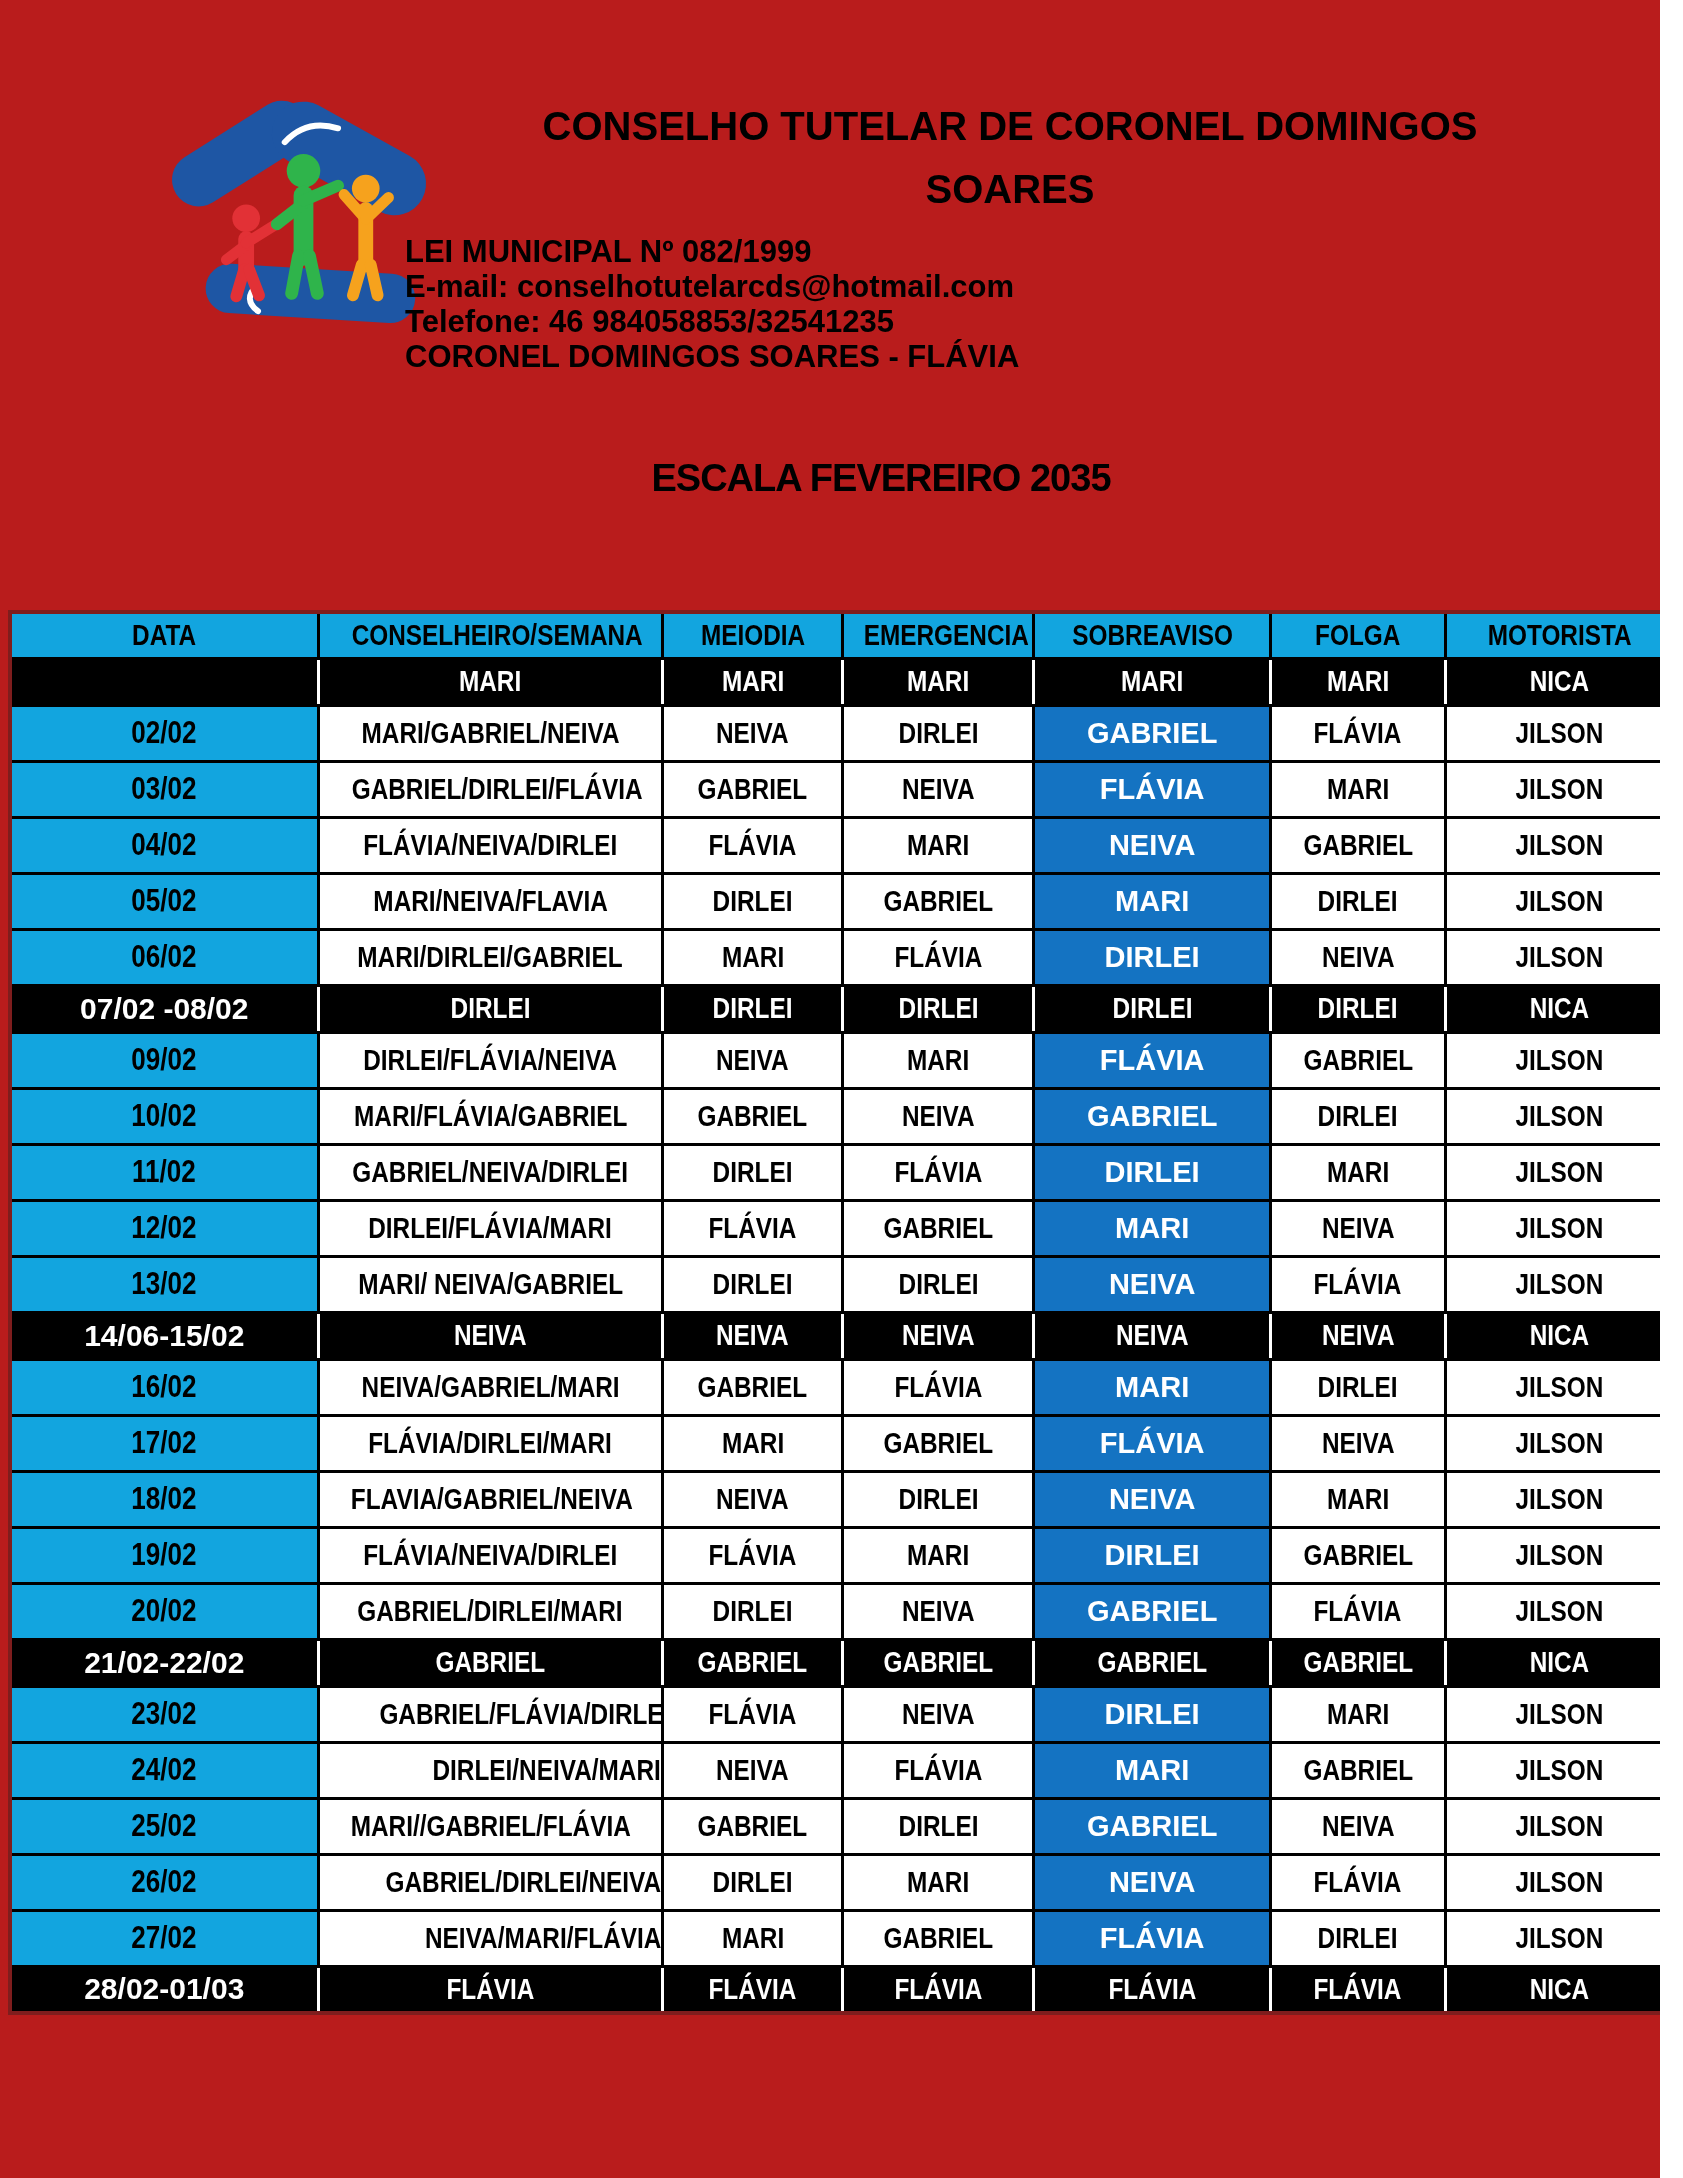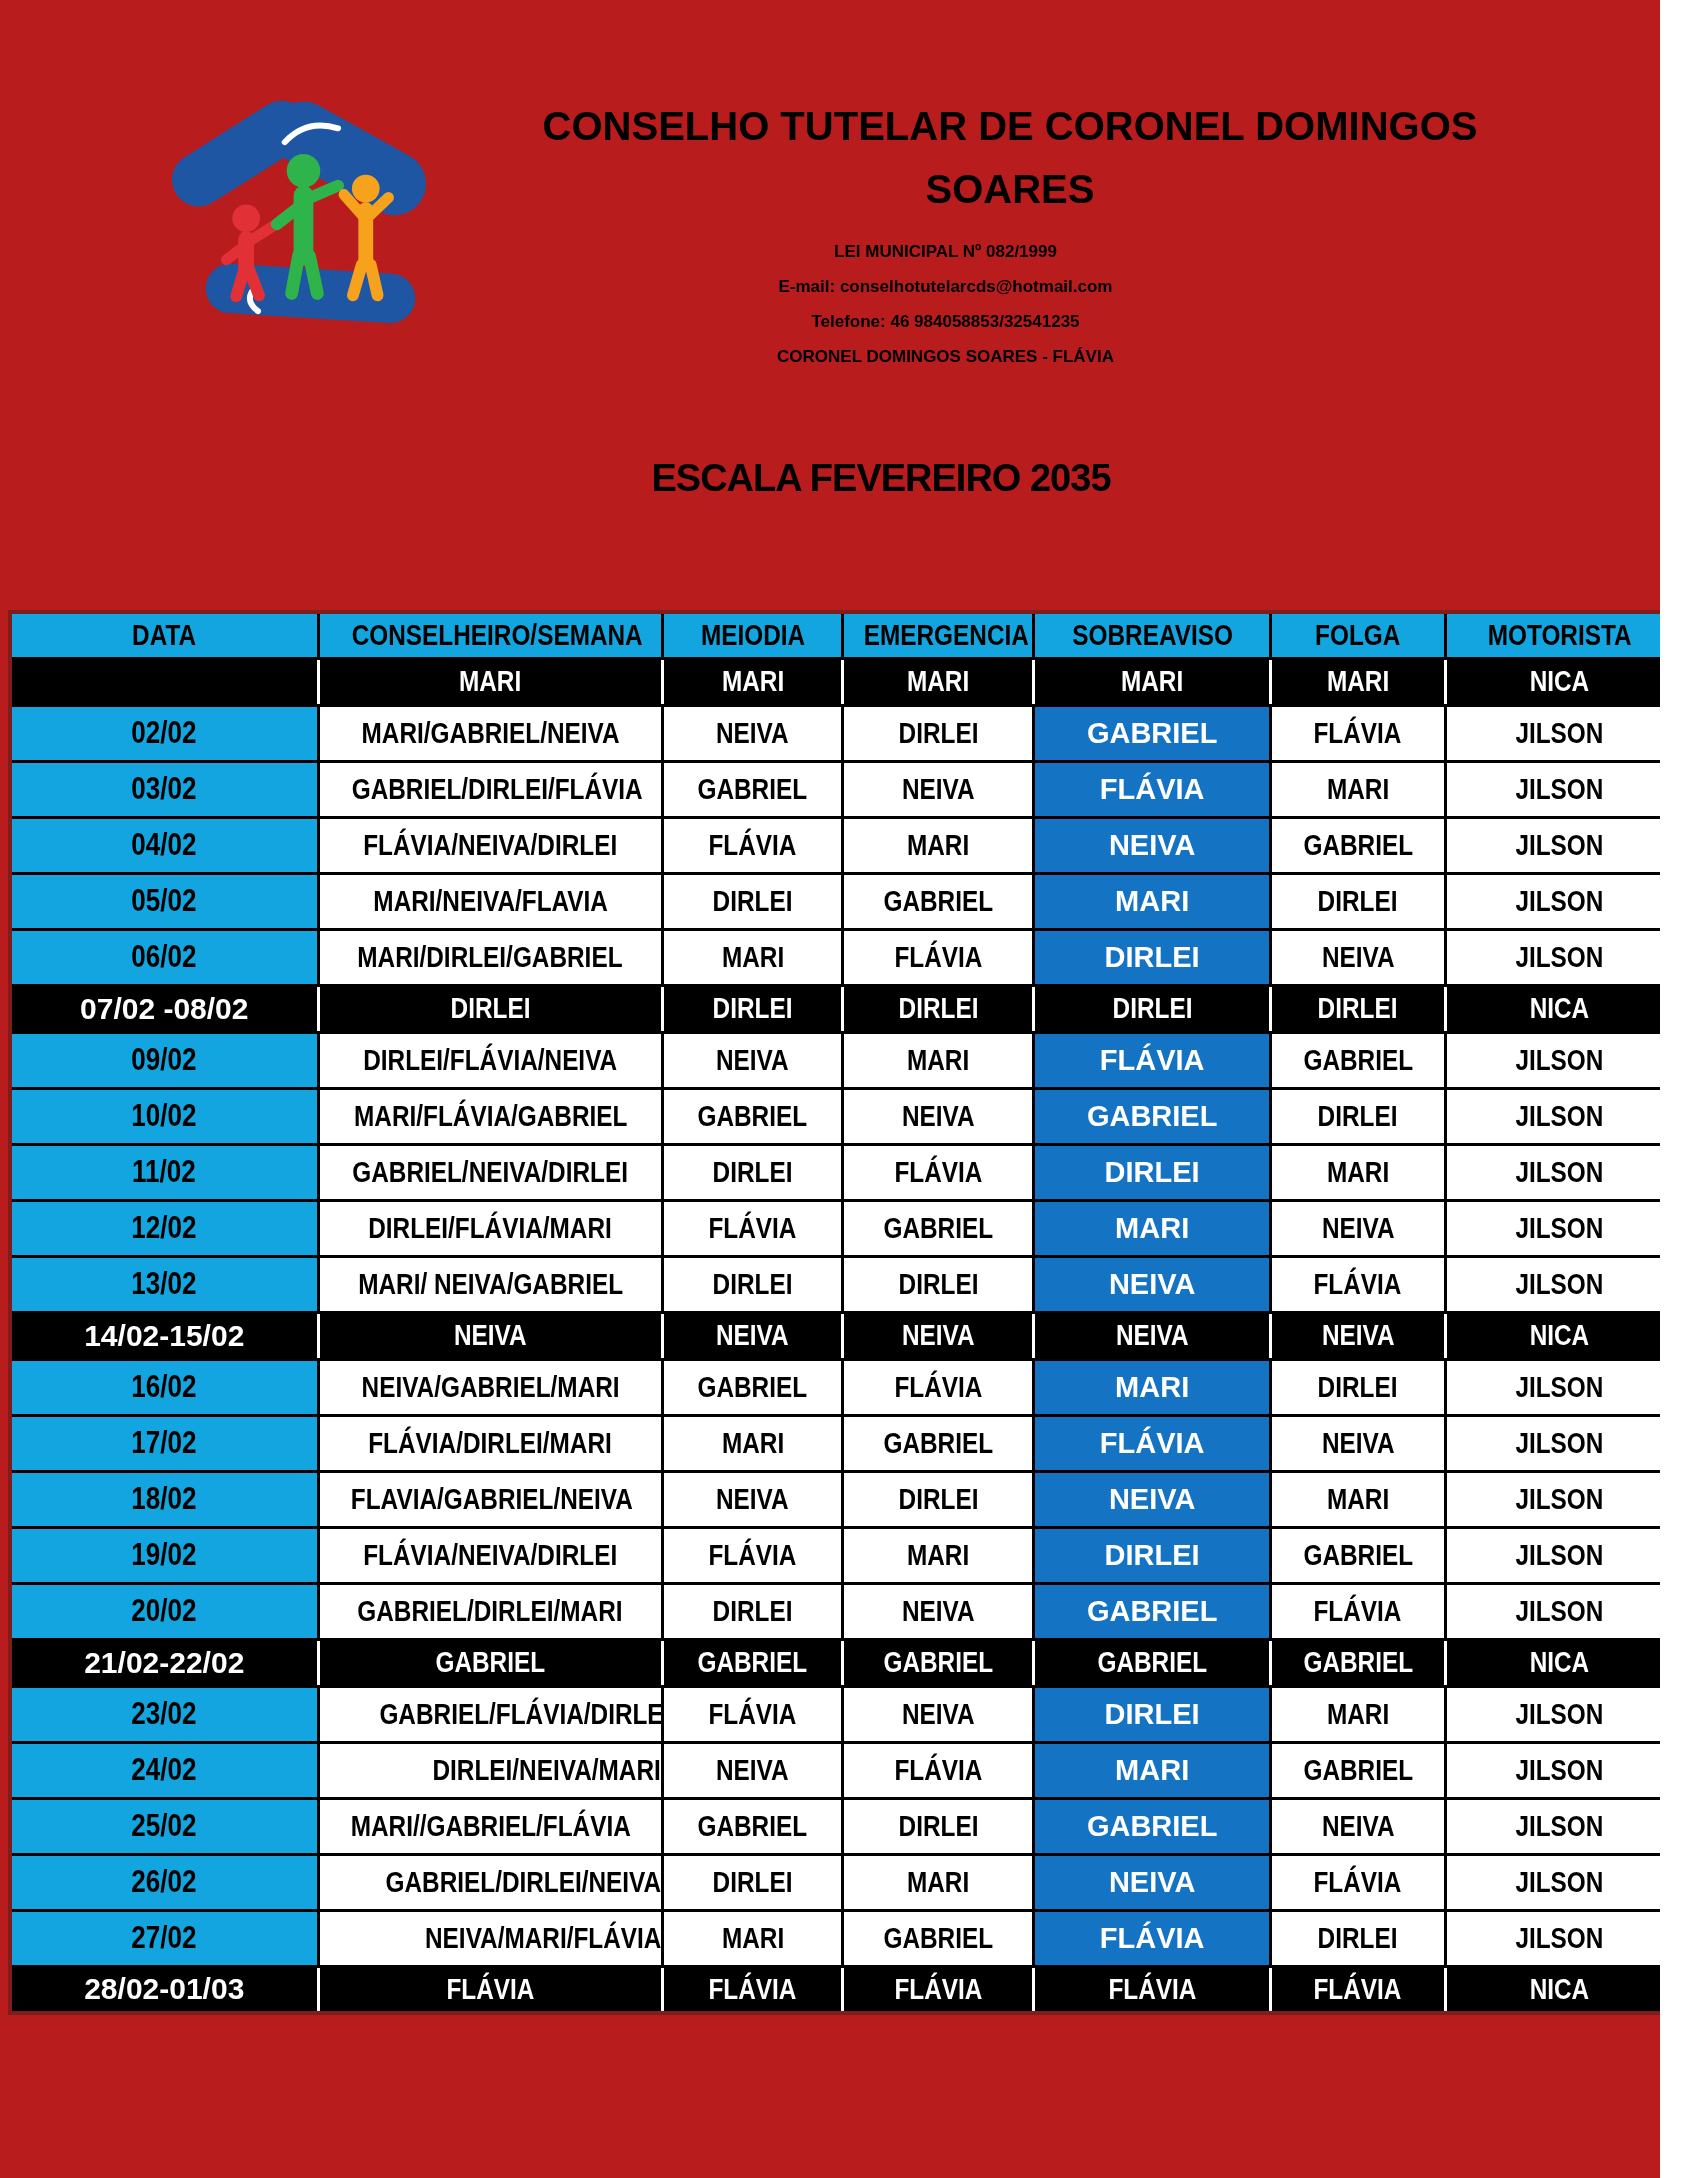--- a/index.html
+++ b/index.html
@@ -7,22 +7,22 @@
     position:relative;width:1660px;height:2178px;background:#b91c1c;overflow:hidden;
     font-family:"Liberation Sans",sans-serif;color:#000;
   }
   
   .logo{position:absolute;left:147px;top:71px;width:312px;height:255px;}
   .org-title{
     position:absolute;left:495px;top:95px;width:1030px;margin:0;
     text-align:center;font-size:40px;font-weight:bold;line-height:63px;letter-spacing:0px;
   }
   .lh-sub{
-    position:absolute;left:416px;top:234px;width:1059px;
-    text-align:center;font-weight:bold;font-size:17px;line-height:35px;
+    position:absolute;left:405px;top:234px;width:1059px;
+    text-align:left;font-weight:bold;font-size:31px;line-height:35px;
   }
   .schedule-title{
     position:absolute;left:79px;top:457px;width:1604px;margin:0;
     text-align:center;font-size:38px;font-weight:bold;letter-spacing:-1px;
   }
   
   .schedule{
     position:absolute;left:8px;top:610px;width:1669px;
     border-collapse:collapse;table-layout:fixed;
     border:4px solid #7f1d1d;
@@ -228,21 +228,21 @@
         <tr class="day">
           <td><span class="ct">13/02</span></td>
           <td><span class="ct">MARI/ NEIVA/GABRIEL</span></td>
           <td><span class="ct">DIRLEI</span></td>
           <td><span class="ct">DIRLEI</span></td>
           <td><span class="ct">NEIVA</span></td>
           <td><span class="ct">FLÁVIA</span></td>
           <td><span class="ct">JILSON</span></td>
         </tr>
         <tr class="weekend">
-          <td><span class="ct">14/02-15/02</span></td>
+          <td><span class="ct">14/06-15/02</span></td>
           <td><span class="ct">NEIVA</span></td>
           <td><span class="ct">NEIVA</span></td>
           <td><span class="ct">NEIVA</span></td>
           <td><span class="ct">NEIVA</span></td>
           <td><span class="ct">NEIVA</span></td>
           <td><span class="ct">NICA</span></td>
         </tr>
         <tr class="day">
           <td><span class="ct">16/02</span></td>
           <td><span class="ct">NEIVA/GABRIEL/MARI</span></td>

